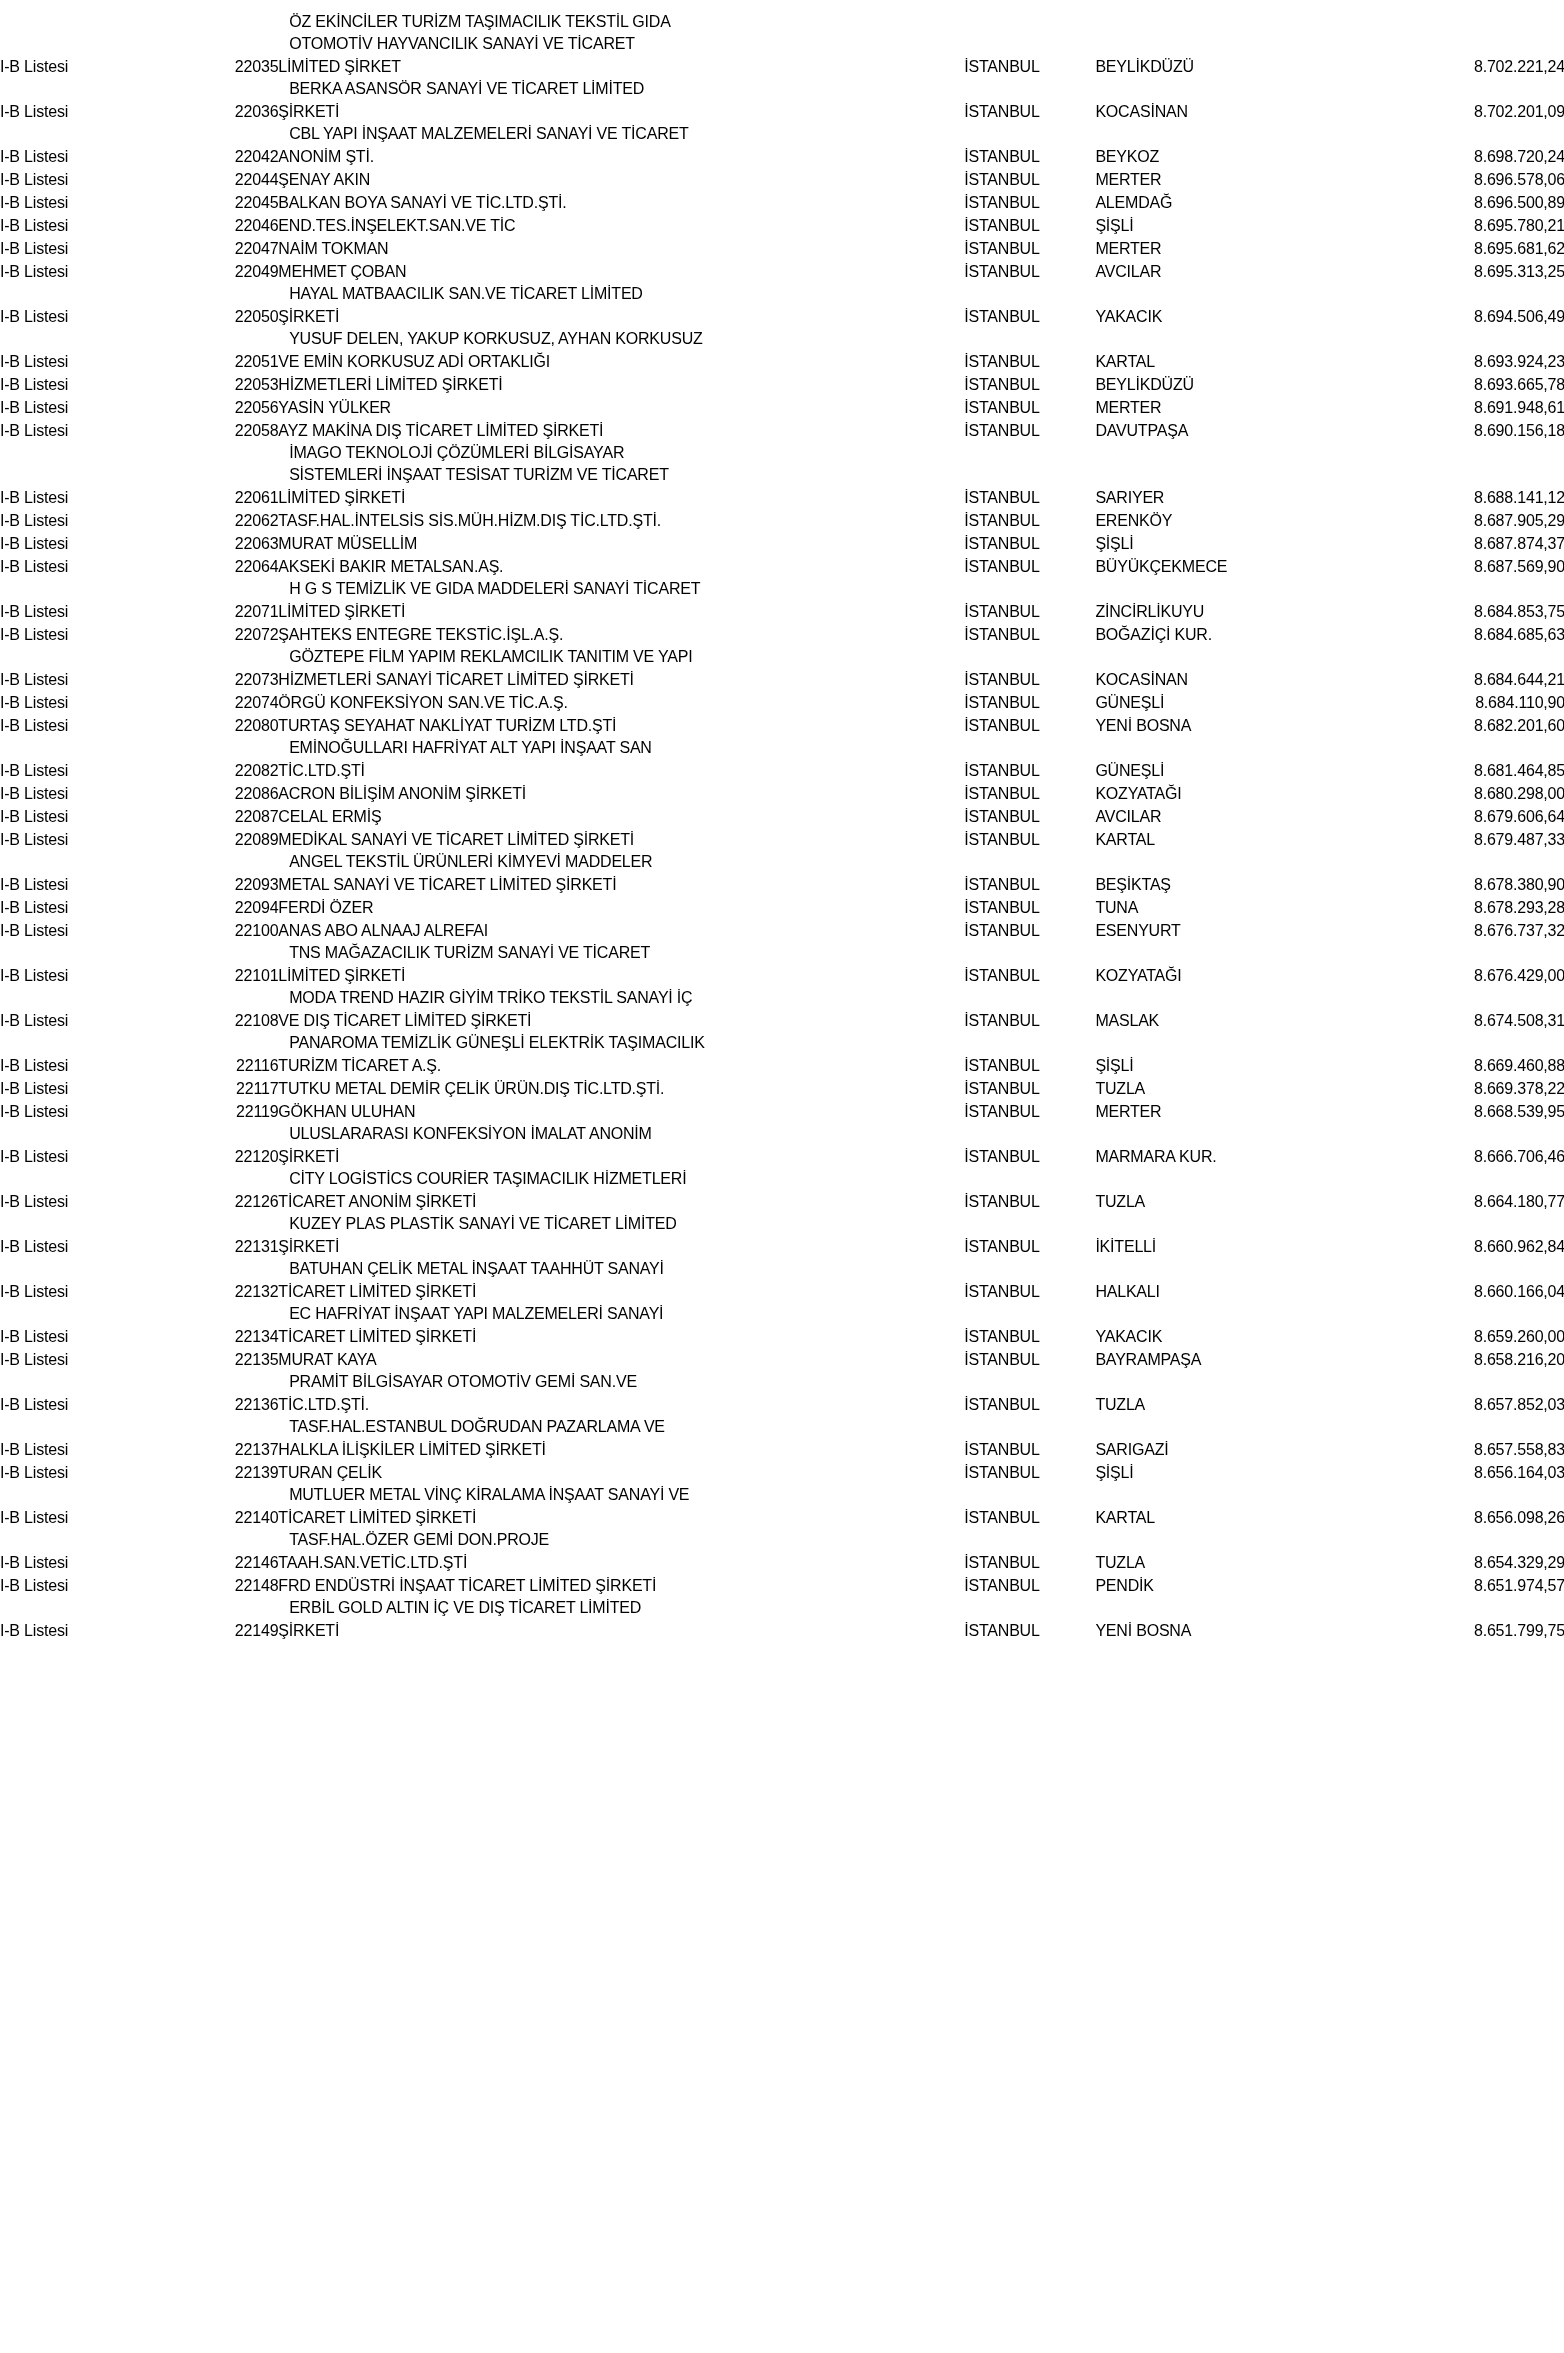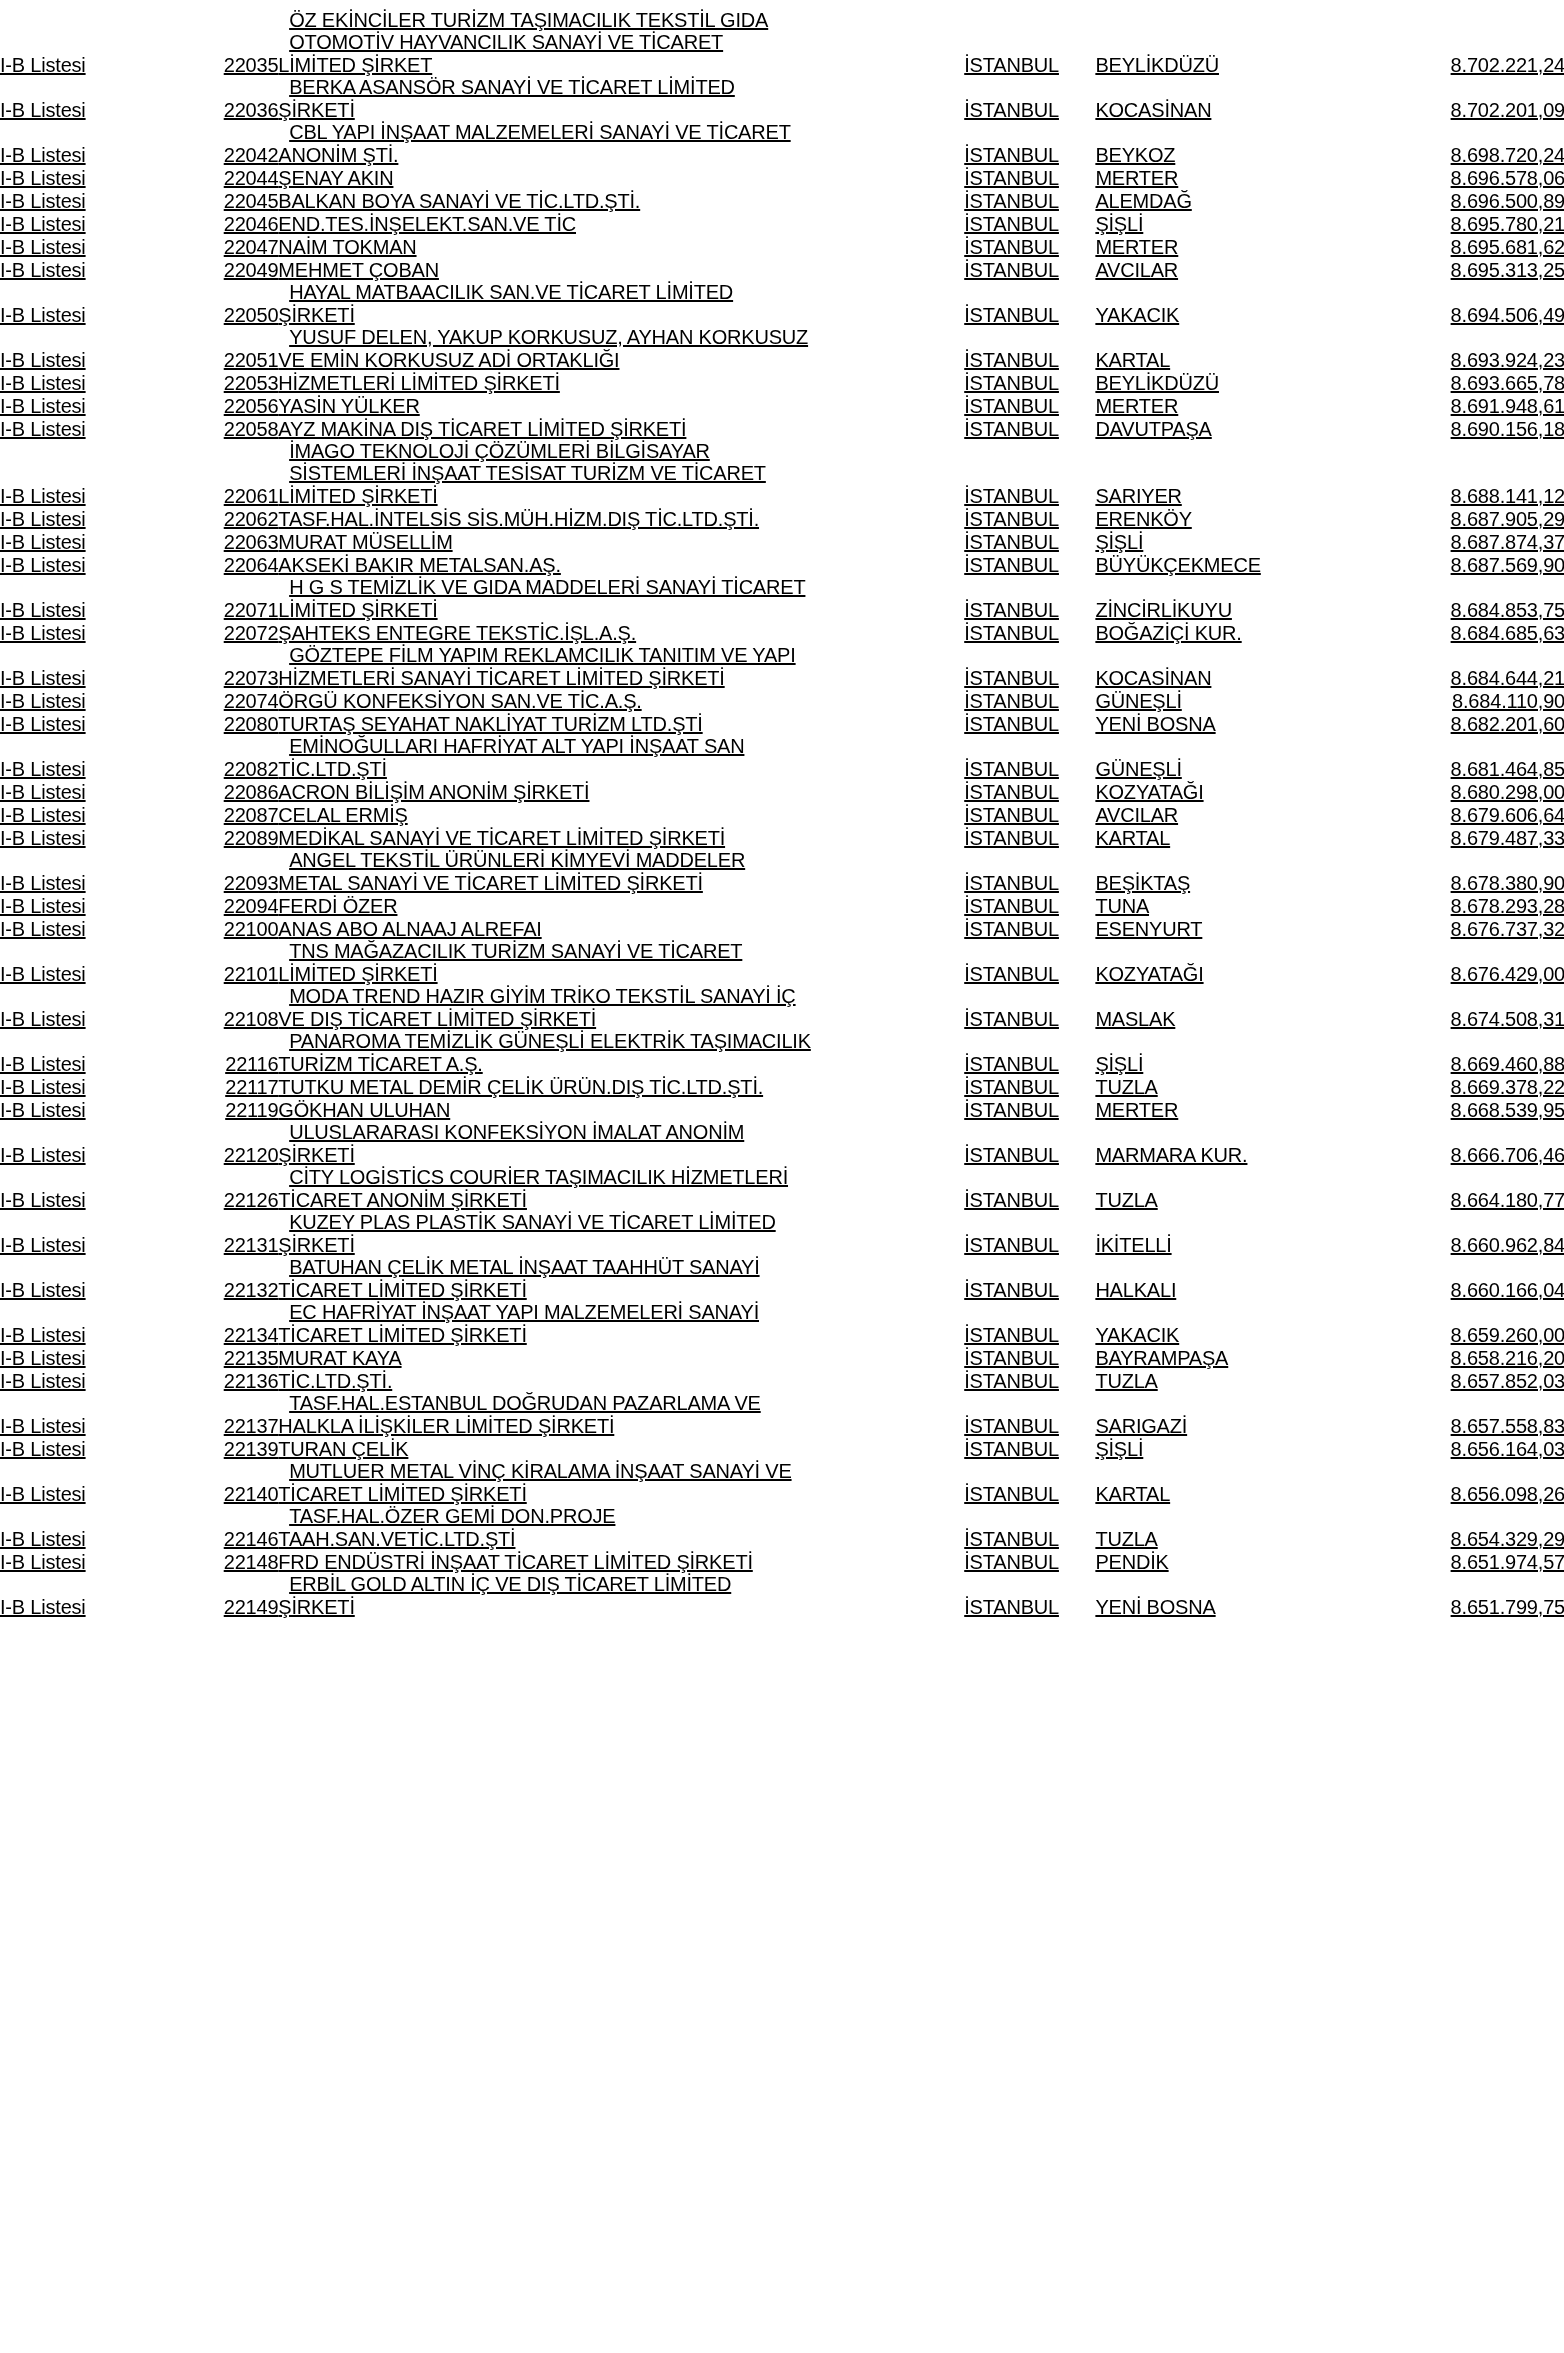--- a/index.html
+++ b/index.html
@@ -17,23 +17,22 @@
     min-height: 2354px;
     box-sizing: border-box;
     background: #ffffff;
     padding: 7.7px 0 0 0;
     position: relative;
   }
   table.listing {
     width: 1565px;
     border-collapse: collapse;
     table-layout: fixed;
-    font-size: 20px;
+    font-size: 16px;
     line-height: 1.0;
-    text-decoration: underline;
   }
   table.listing td {
     vertical-align: bottom;
     padding: 0;
     white-space: nowrap;
     overflow: visible;
     font-weight: 400;
     letter-spacing: -0.2px;
   }
   
@@ -546,20 +545,28 @@
           <td class="amount">8.659.260,00</td>
         </tr>
         <tr class="row">
           <td class="list">I-B Listesi</td>
           <td class="seq">22135</td>
           <td class="name">MURAT KAYA</td>
           <td class="prov">İSTANBUL</td>
           <td class="office">BAYRAMPAŞA</td>
           <td class="amount">8.658.216,20</td>
         </tr>
+        <tr class="wrapline">
+          <td class="list"></td>
+          <td class="seq"></td>
+          <td class="name">PRAMİT BİLGİSAYAR OTOMOTİV GEMİ SAN.VE</td>
+          <td class="prov"></td>
+          <td class="office"></td>
+          <td class="amount"></td>
+        </tr>
         <tr class="row">
           <td class="list">I-B Listesi</td>
           <td class="seq">22136</td>
           <td class="name">TİC.LTD.ŞTİ.</td>
           <td class="prov">İSTANBUL</td>
           <td class="office">TUZLA</td>
           <td class="amount">8.657.852,03</td>
         </tr>
         <tr class="wrapline">
           <td class="list"></td>

